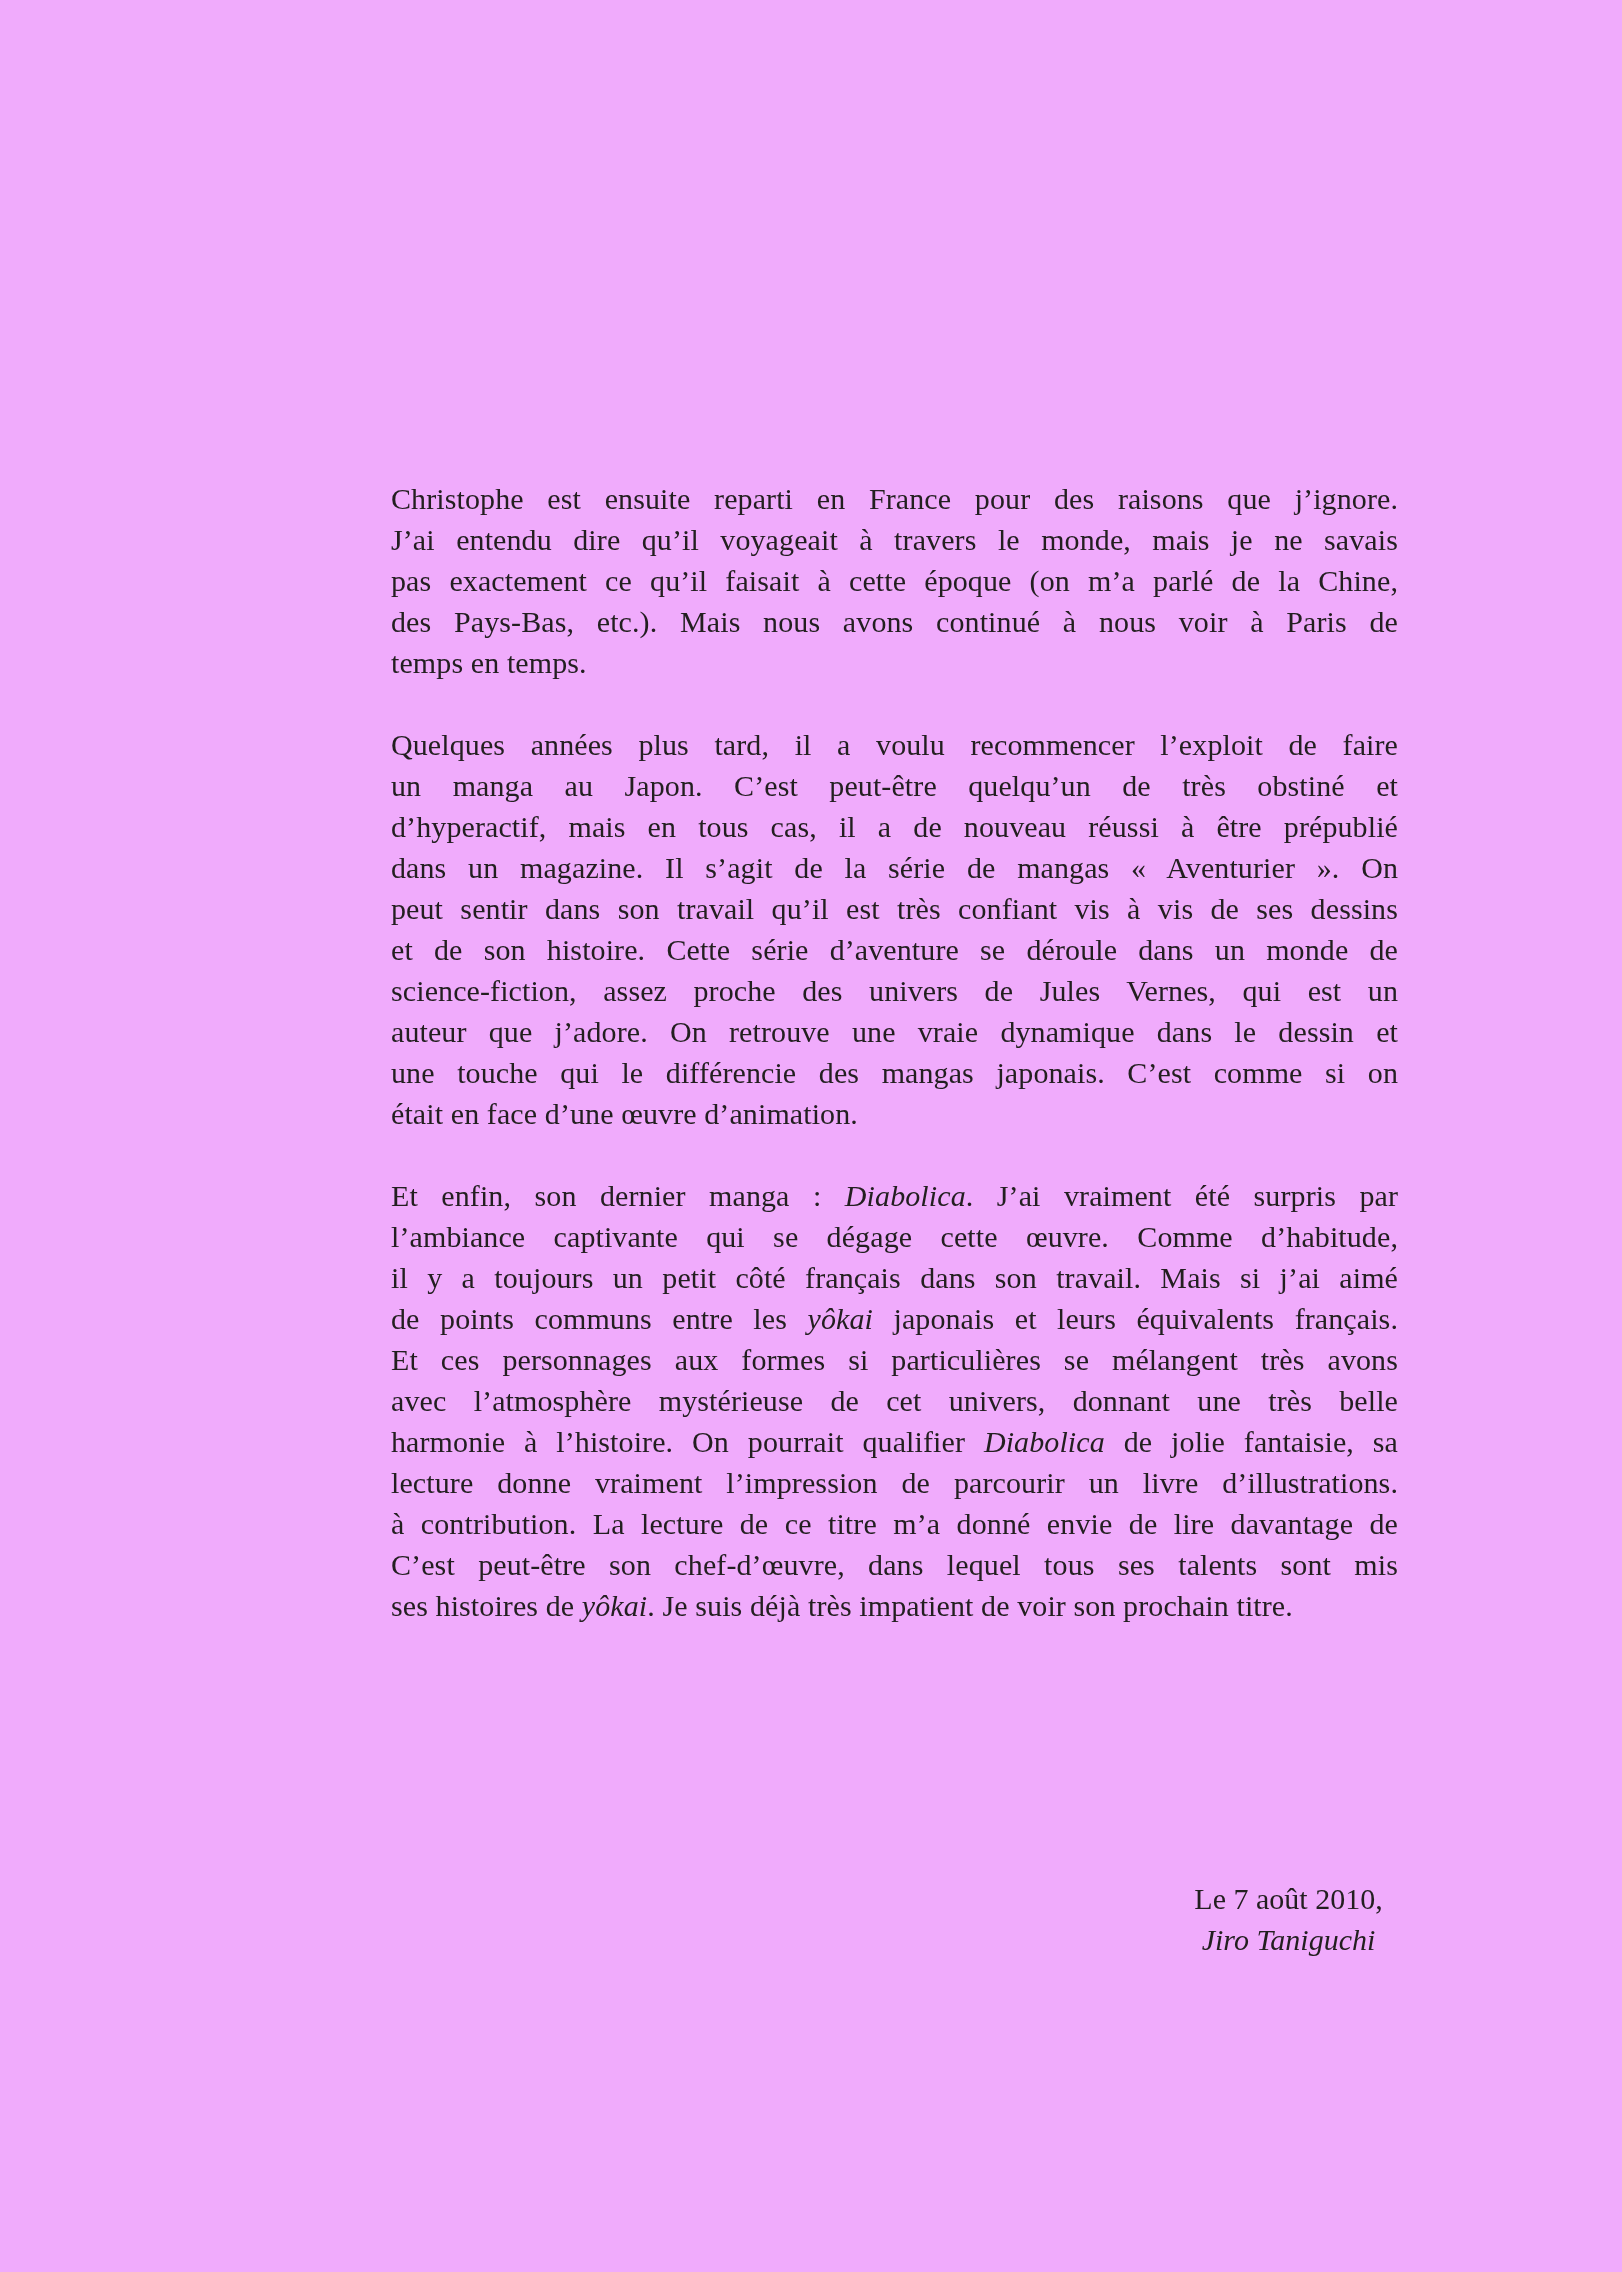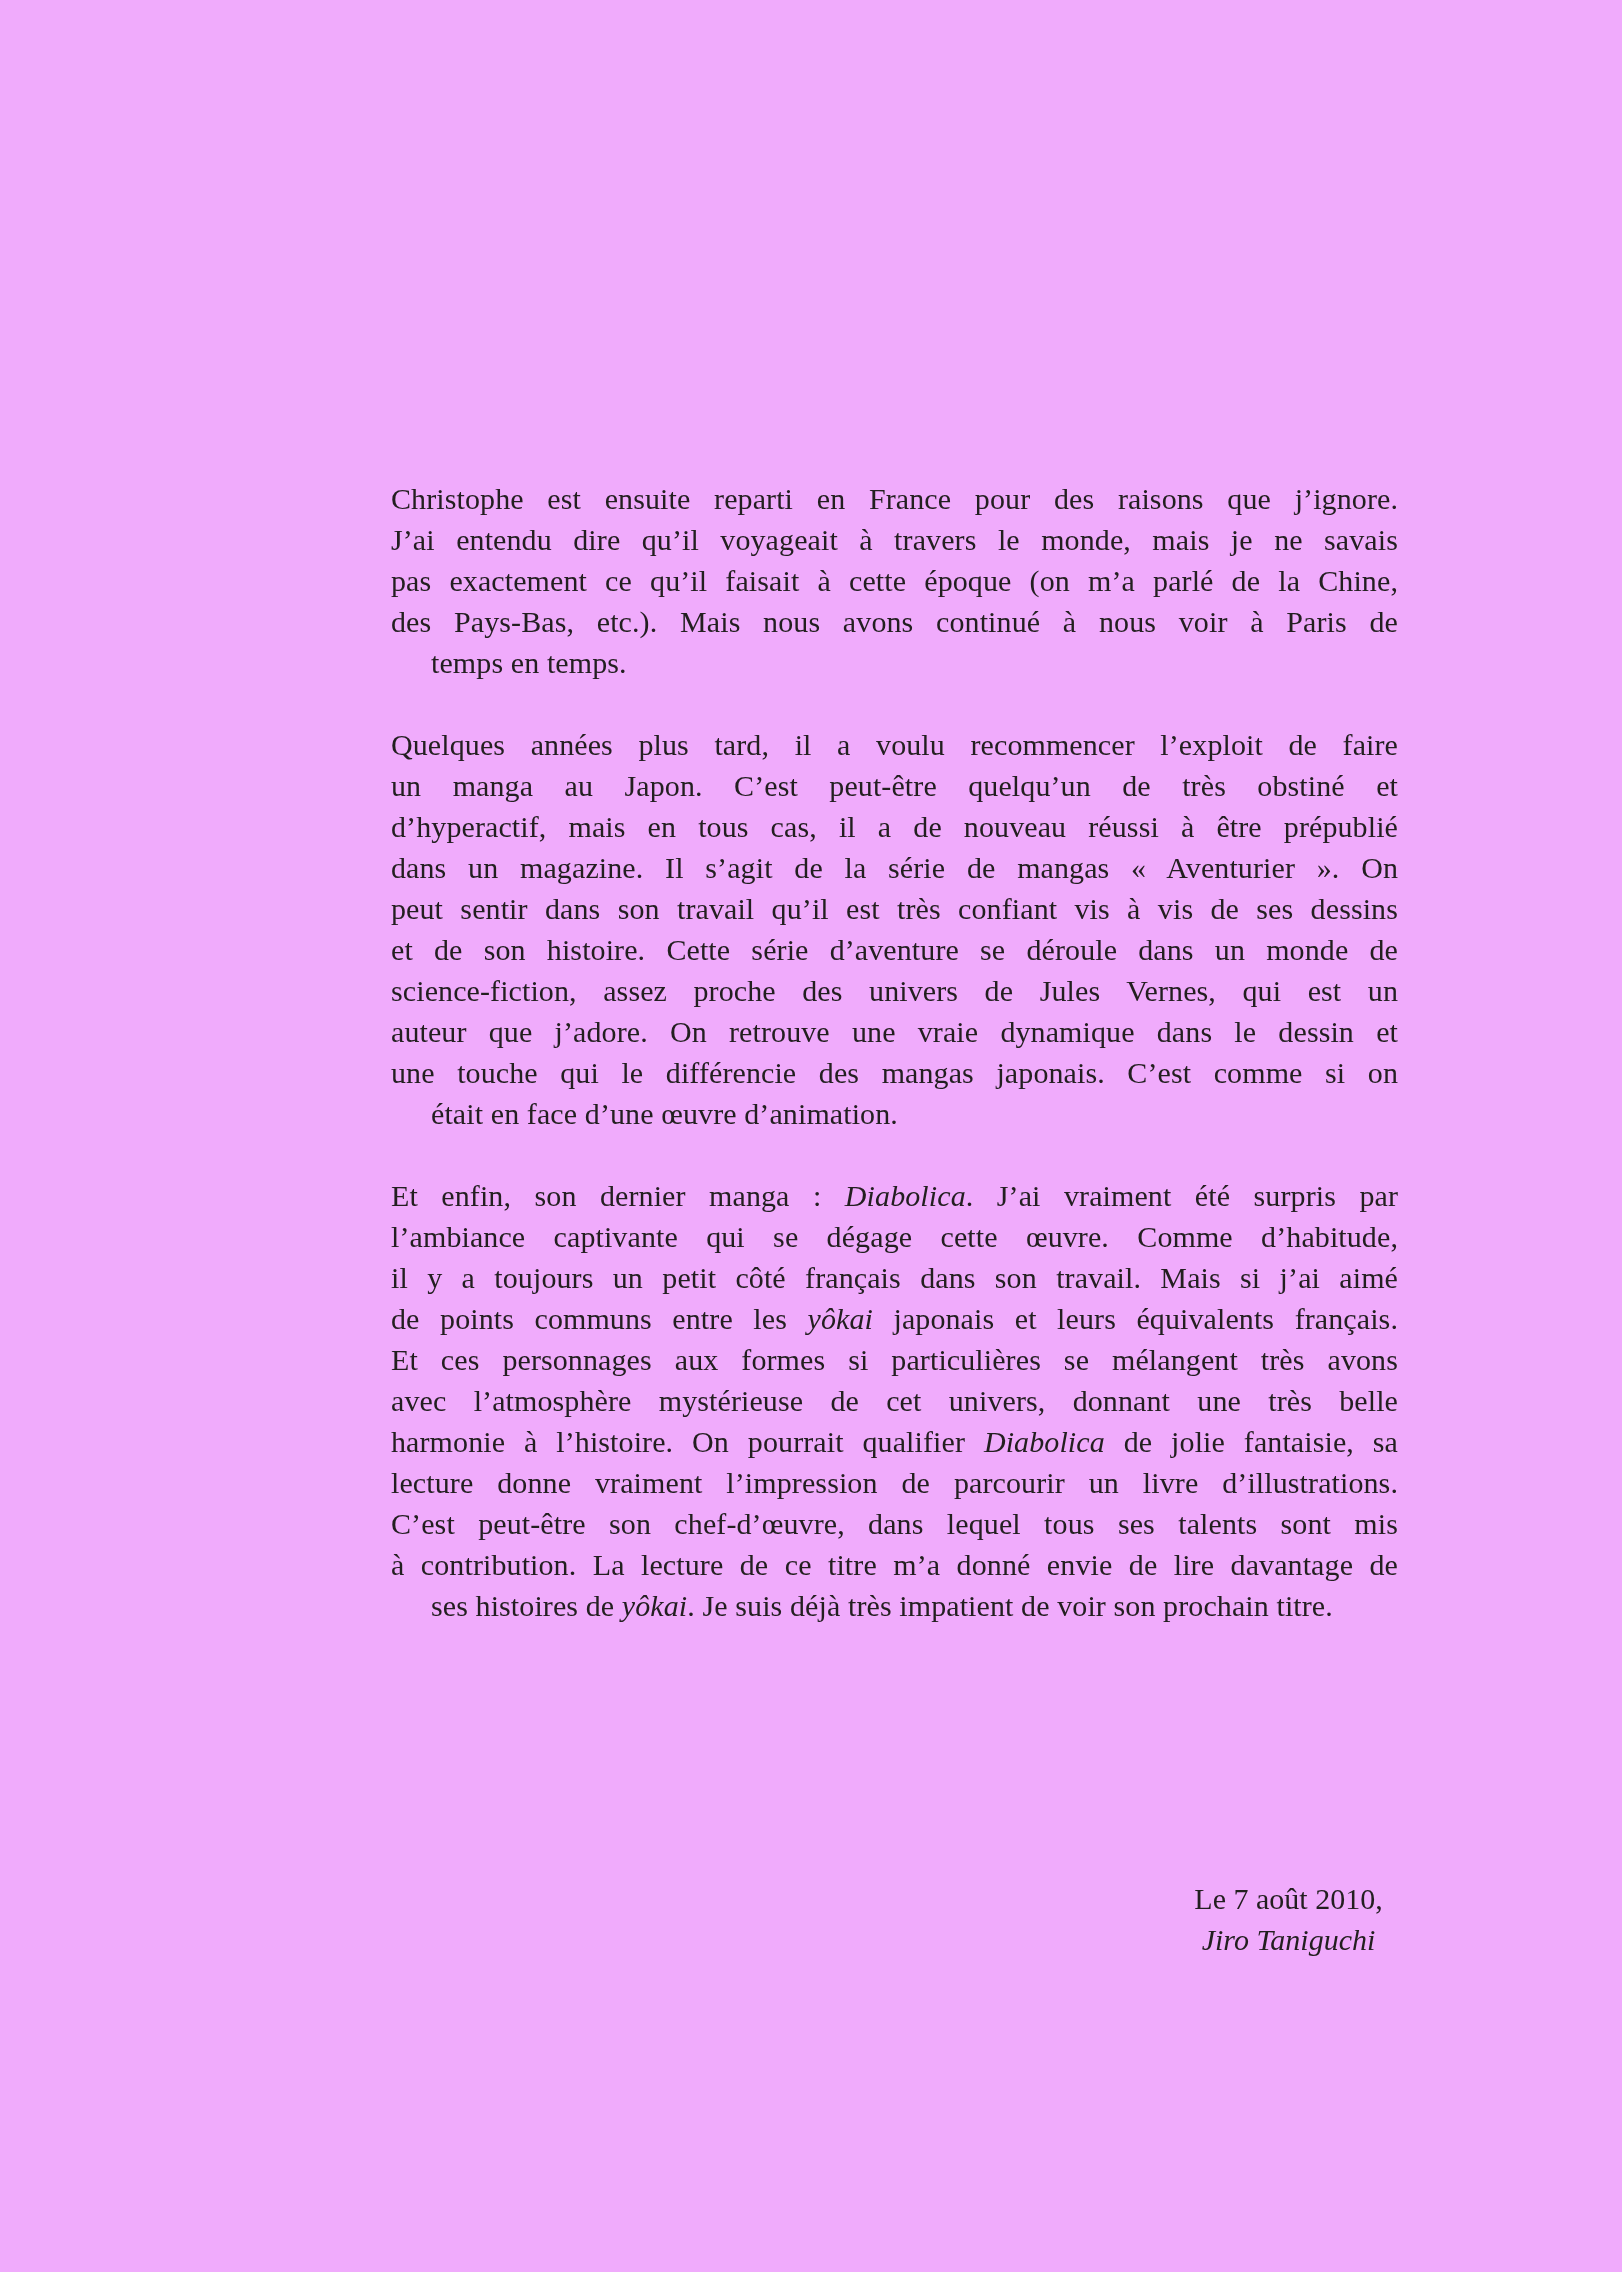--- a/index.html
+++ b/index.html
@@ -47,21 +47,20 @@
     .line > span { white-space: normal; }
     .line-inner {
       display: block;
       width: 100%;
       text-align: justify;
       text-align-last: justify;
       white-space: normal;
     }
     .line.last .line-inner {
       text-align-last: left;
-      margin-left: 40px;
     }
     em, .it { }
     .signature {
       position: absolute;
       left: 1166px;
       top: 1878px;
       width: 245px;
       font-size: 30px;
       line-height: 41px;
       text-align: center;
@@ -147,24 +146,24 @@
         <div class="line">
           <span class="line-inner"><span>avec l’atmosphère mystérieuse de cet univers, donnant une très belle</span></span>
         </div>
         <div class="line">
           <span class="line-inner"><span>harmonie à l’histoire. On pourrait qualifier </span><em>Diabolica</em><span> de jolie fantaisie, sa</span></span>
         </div>
         <div class="line">
           <span class="line-inner"><span>lecture donne vraiment l’impression de parcourir un livre d’illustrations.</span></span>
         </div>
         <div class="line">
-          <span class="line-inner"><span>C’est peut-être son chef-d’œuvre, dans lequel tous ses talents sont mis</span></span>
+          <span class="line-inner"><span>à contribution. La lecture de ce titre m’a donné envie de lire davantage de</span></span>
         </div>
         <div class="line">
-          <span class="line-inner"><span>à contribution. La lecture de ce titre m’a donné envie de lire davantage de</span></span>
+          <span class="line-inner"><span>C’est peut-être son chef-d’œuvre, dans lequel tous ses talents sont mis</span></span>
         </div>
         <div class="line last">
           <span class="line-inner"><span>ses histoires de </span><em>yôkai</em><span>. Je suis déjà très impatient de voir son prochain titre.</span></span>
         </div>
       </div>
     </div>
 
   <div class="signature">
     <span class="date">Le 7 août 2010,</span>
     <span class="author">Jiro Taniguchi</span>

